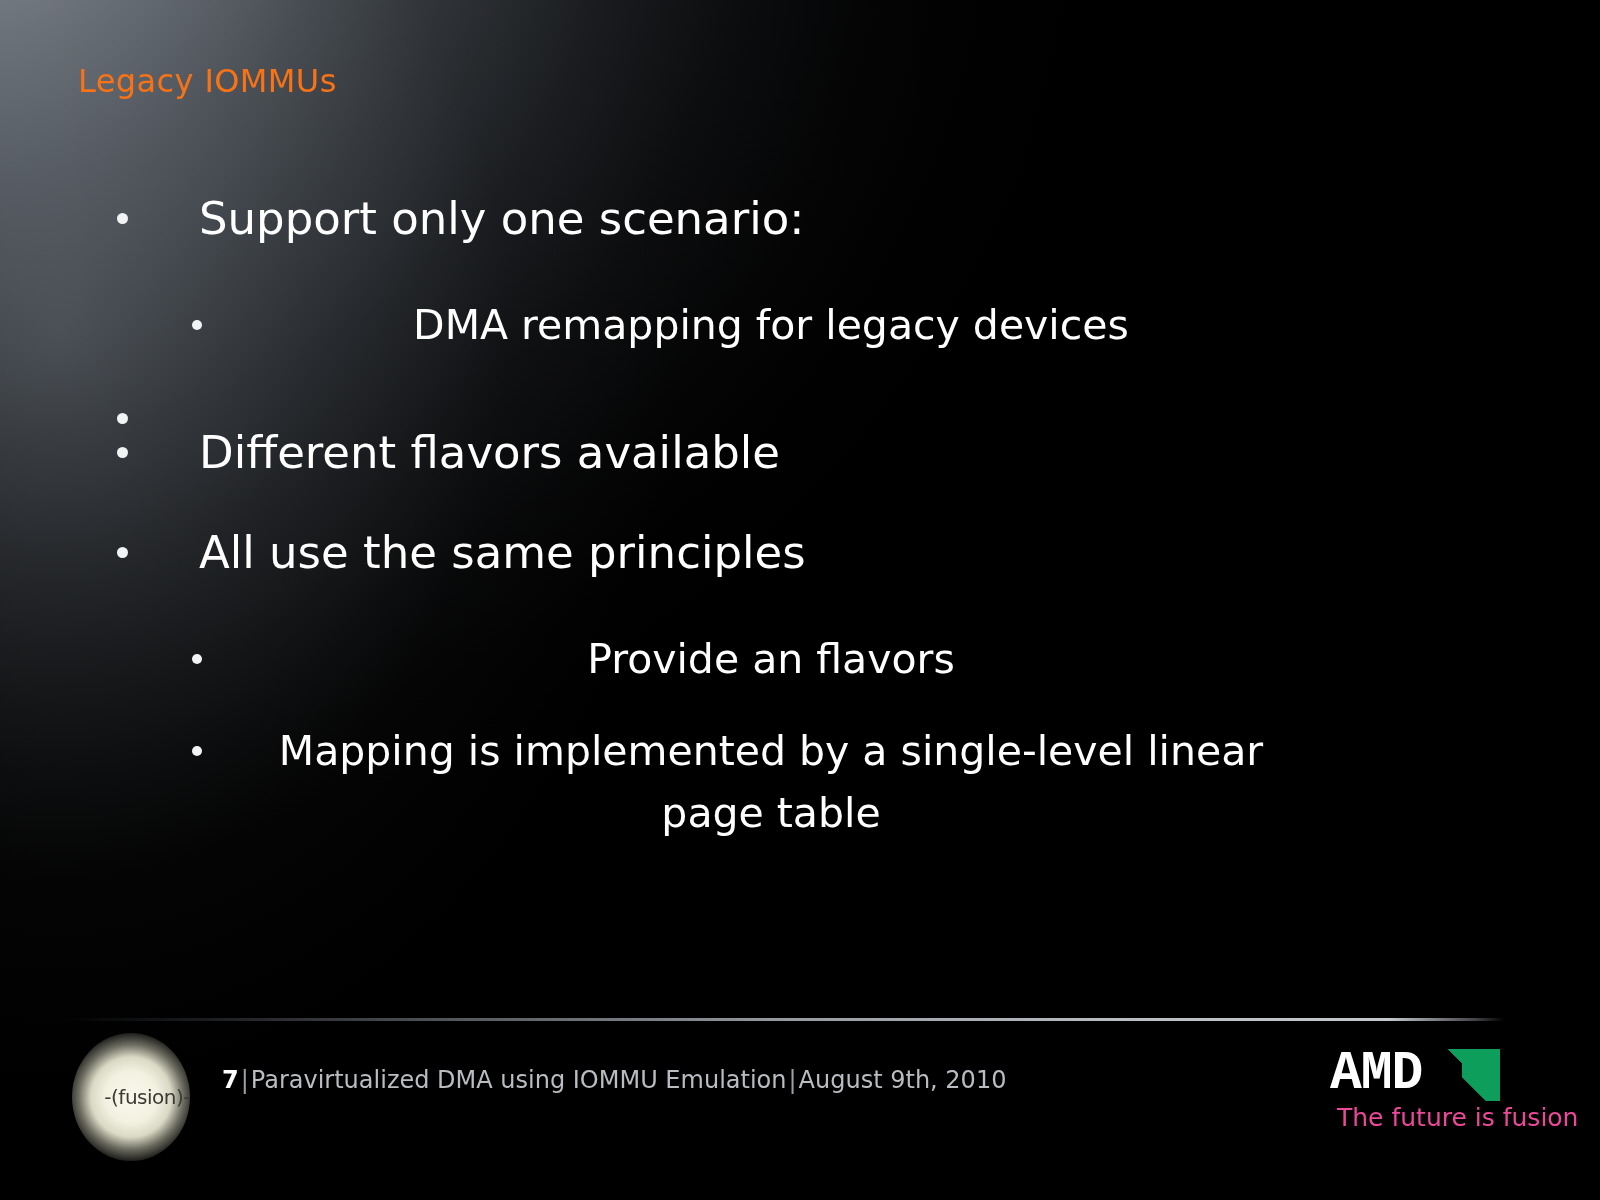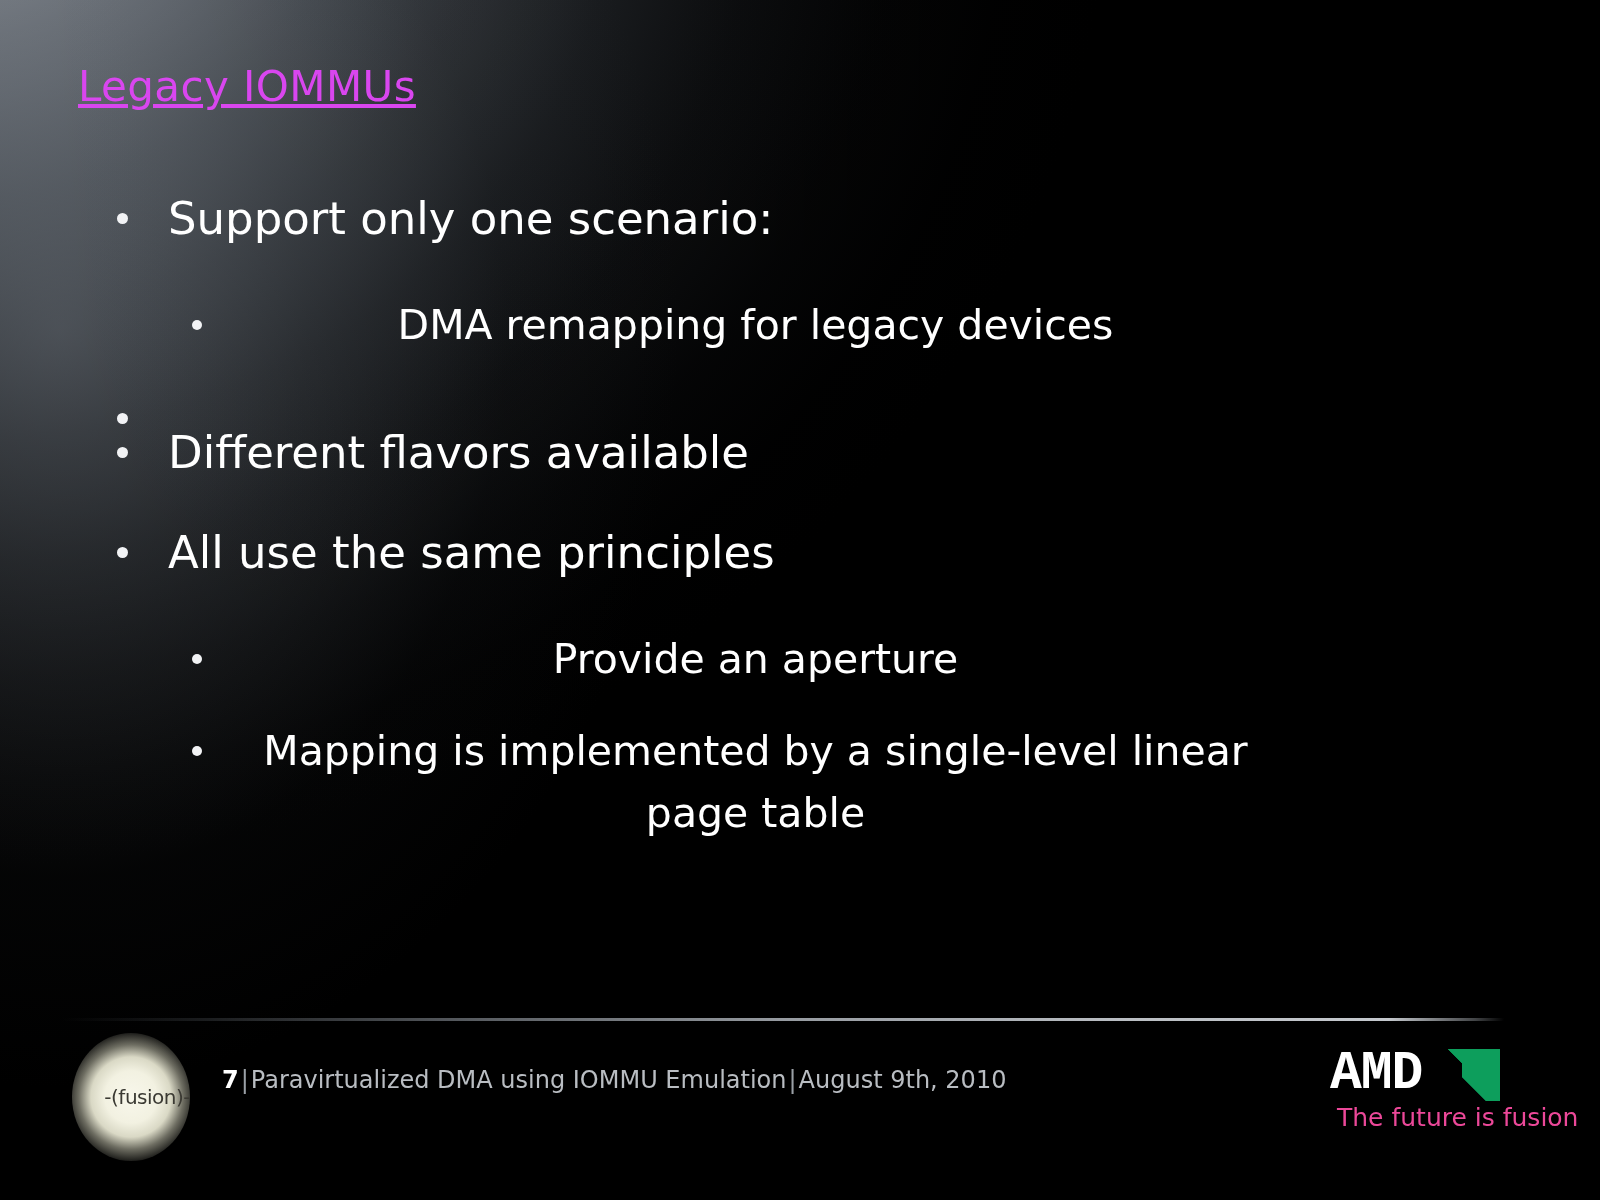--- a/index.html
+++ b/index.html
@@ -57,38 +57,38 @@
         rgba(0,0,0,0.30) 72%,
         rgba(0,0,0,0.55) 88%,
         rgba(0,0,0,0.70) 100%);
   }
 
   
   .title {
     position: absolute;
     left: 78px;
     top: 62px;
-    font-size: 42px;
+    font-size: 32px;
     font-weight: 400;
-    color: #d946ef;
+    color: #f97316;
     letter-spacing: 0.4px;
     white-space: nowrap;
-    text-decoration: underline;
   }
 
   
   .body {
     position: absolute;
     left: 0;
     top: 186px;
     width: 1480px;
   }
   .bullet-row {
     position: relative;
     display: block;
+    padding-left: 31px;
   }
   .bullet-row .dot {
     position: absolute;
     border-radius: 50%;
     background: #f2f3f5;
   }
   .bullet-row .txt {
     display: block;
     color: #ffffff;
     font-weight: 400;
@@ -279,21 +279,21 @@
 
     <div class="bullet-row lvl1">
       <span class="dot"></span>
       <span class="txt">All use the same principles</span>
     </div>
 
     <div class="gap-md"></div>
 
     <div class="bullet-row lvl2">
       <span class="dot"></span>
-      <span class="txt">Provide an aperture</span>
+      <span class="txt">Provide an flavors</span>
     </div>
 
     <div class="gap-sm"></div>
 
     <div class="bullet-row lvl2">
       <span class="dot"></span>
       <span class="txt">Mapping is implemented by a single-level linear page table</span>
     </div>
 
   </div>

